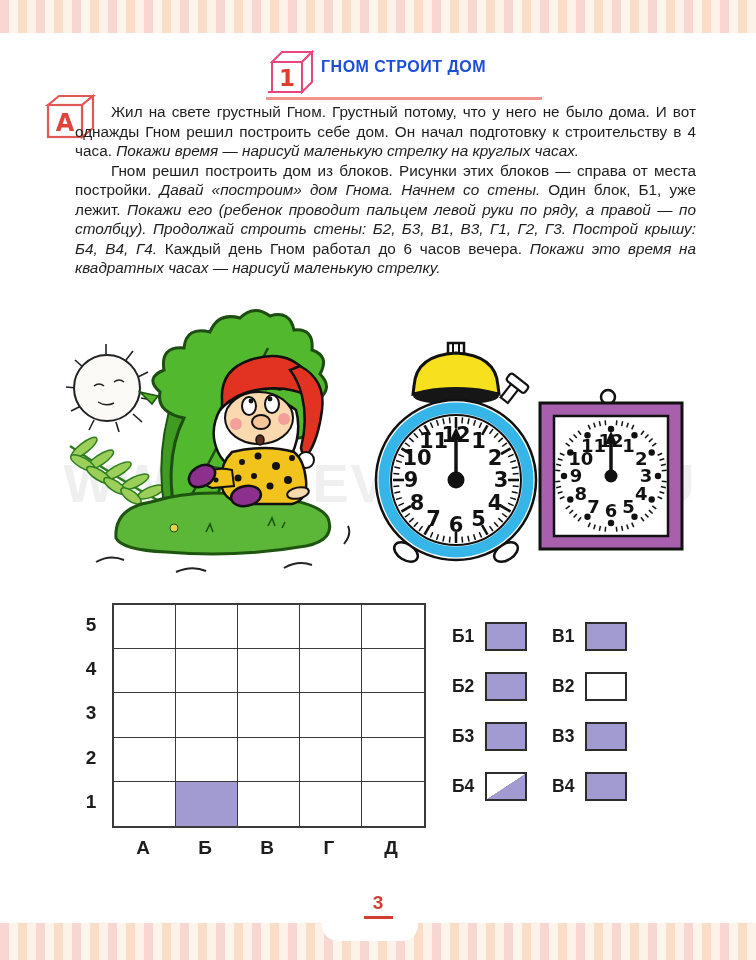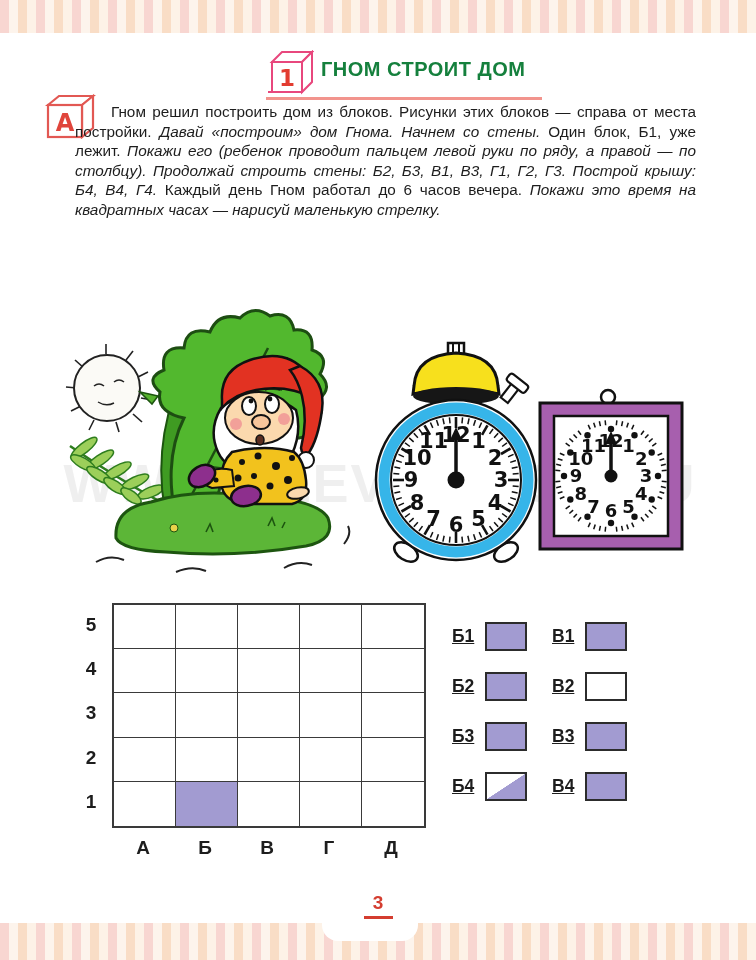--- a/index.html
+++ b/index.html
@@ -12,21 +12,21 @@
     background:repeating-linear-gradient(90deg,
       #f8d6d1 0px 9px, #fdf4ec 9px 18px, #f9ddc6 18px 27px, #fdf2e7 27px 36px);
   }
   #top-border { top:0; height:33px; }
   #bottom-border { bottom:0; height:37px; }
   #bottom-notch {
     position:absolute; left:322px; top:0; width:96px; height:18px;
     background:#fff; border-radius:0 0 16px 16px;
   }
   #page-header { position:absolute; top:50px; left:268px; display:flex; align-items:flex-start; gap:7px; }
-  #page-title { font-size:20px; font-weight:bold; color:#15803d; letter-spacing:.5px; padding-top:8px; }
+  #page-title { font-size:16px; font-weight:bold; color:#1d4ed8; letter-spacing:.5px; padding-top:8px; }
   #title-underline { position:absolute; left:266px; top:97px; width:276px; height:3px; background:#f2948d; }
   #section-cube { position:absolute; left:44px; top:93px; }
   #text-block {
     position:absolute; left:75px; top:102px; width:621px;
     font-size:15.3px; line-height:19.5px; text-align:justify;
   }
   .para { text-indent:36px; }
   .it { font-style:italic; }
   #watermark {
     position:absolute; left:30px; top:452px; width:700px; text-align:center;
@@ -50,21 +50,21 @@
     position:absolute; left:0; width:26px; height:44px; line-height:44px;
     text-align:center; font-size:19px; font-weight:bold;
   }
   .col-label {
     position:absolute; top:233px; width:62px; height:24px; line-height:24px;
     text-align:center; font-size:19px; font-weight:bold;
   }
   #blocks { position:absolute; left:452px; top:621px; display:flex; gap:25px; }
   .block-col { display:flex; flex-direction:column; gap:20px; }
   .block-item { display:flex; align-items:center; gap:6px; height:30px; }
-  .block-label { font-weight:bold; font-size:17.5px; width:27px;text-decoration:underline; }
+  .block-label { font-weight:bold; font-size:17.5px; width:27px; }
   .block-box { width:42px; height:29px; border:2px solid #2c2c2c; box-sizing:border-box; background:#fff; }
   #page-number {
     position:absolute; left:0; top:892px; width:756px; text-align:center;
     font-size:19px; font-weight:bold; color:#d43d30;
   }
   #page-number-underline { position:absolute; left:364px; top:916px; width:29px; height:3px; background:#d43d30; }
   svg text { font-family:"DejaVu Sans","Liberation Sans",sans-serif; }
 </style>
 </head>
 <body>
@@ -84,20 +84,21 @@
 <div id="title-underline"></div>
 
 <svg id="section-cube" width="52" height="46" viewBox="0 0 52 46">
   <polygon points="4,12 15,3 49,3 38,12" fill="#fff" stroke="#e25853" stroke-width="2.2"></polygon>
   <polygon points="38,12 49,3 49,35 38,44" fill="#fff" stroke="#e25853" stroke-width="2.2"></polygon>
   <rect x="4" y="12" width="34" height="32" fill="#fff" stroke="#e25853" stroke-width="2.2"></rect>
   <text x="21" y="38" text-anchor="middle" font-size="24" font-weight="bold" fill="#e0453c">А</text>
 </svg>
 
 <div id="text-block">
+    <div class="para"><span>Жил на свете грустный Гном. Грустный потому, что у него не было дома. И вот однажды Гном решил построить себе дом. Он начал подготовку к строительству в 4 часа. </span><span class="it">Покажи время — нарисуй маленькую стрелку на круглых часах.</span></div>
     <div class="para"><span>Гном решил построить дом из блоков. Рисунки этих блоков — справа от места постройки. </span><span class="it">Давай «построим» дом Гнома. Начнем со стены. </span><span>Один блок, Б1, уже лежит. </span><span class="it">Покажи его (ребенок проводит пальцем левой руки по ряду, а правой — по столбцу). Продолжай строить стены: Б2, Б3, В1, В3, Г1, Г2, Г3. Построй крышу: Б4, В4, Г4. </span><span>Каждый день Гном работал до 6 часов вечера. </span><span class="it">Покажи это время на квадратных часах — нарисуй маленькую стрелку.</span></div>
   </div>
 
 <div id="watermark">WWW.CLEVER-TOY.RU</div>
 
 <svg id="illustration" width="310" height="285" viewBox="0 0 310 285">
 
   <g>
     <g stroke="#222" stroke-width="1.6">
       <line x1="50" y1="54" x2="50" y2="44"></line>

